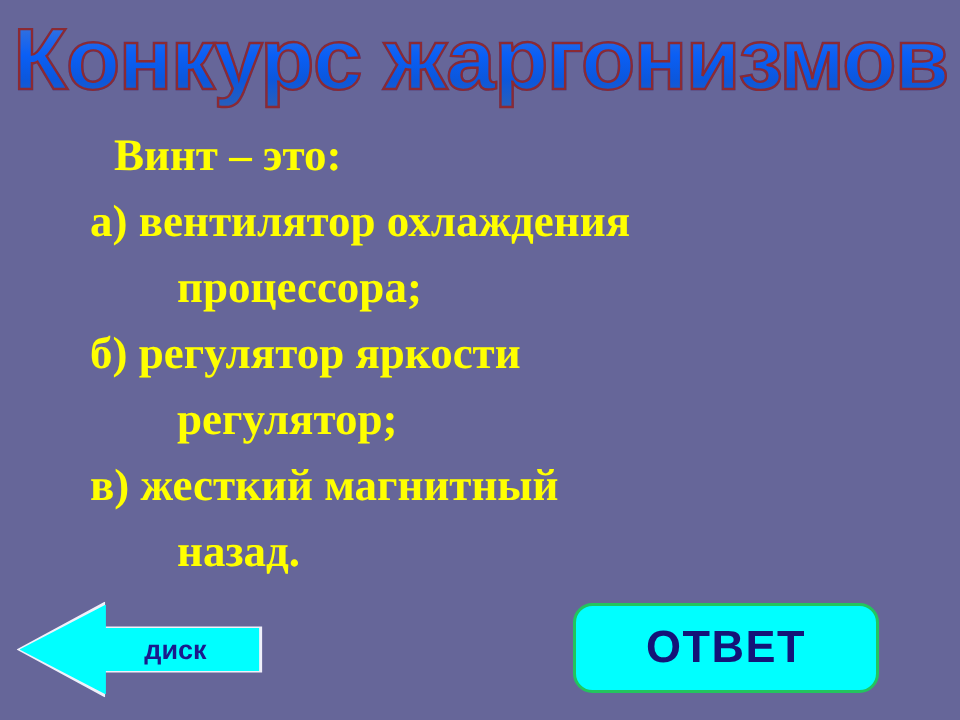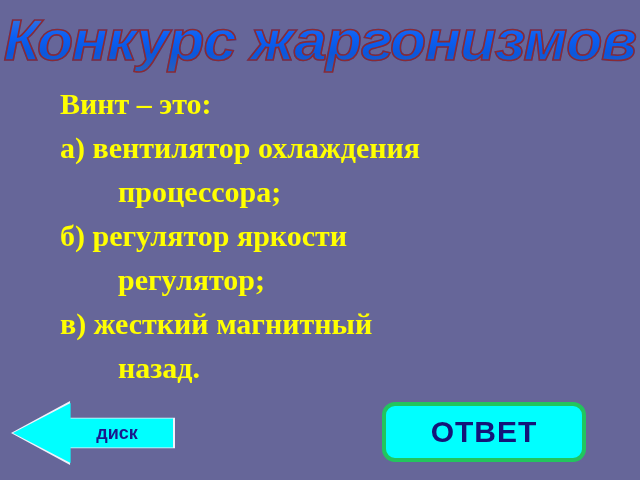--- a/index.html
+++ b/index.html
@@ -22,21 +22,20 @@
   }
 
   
   #title-wrap {
     position: absolute;
     left: 0;
     top: 8px;
     width: 640px;
     text-align: center;
     height: 66px;
-    font-style: italic;
   }
   #title {
     display: inline-block;
     font-family: "Liberation Sans", sans-serif;
     font-weight: bold;
     font-size: 58px;
     line-height: 64px;
     letter-spacing: -1px;
     transform: scaleX(1.02);
     background-image: linear-gradient(to bottom,
@@ -63,21 +62,21 @@
     color: #ffff00;
     font-family: "Liberation Serif", serif;
     font-weight: bold;
     font-size: 30px;
     line-height: 44px;
   }
   .line {
     white-space: nowrap;
   }
   .lead {
-    margin-left: 0px;
+    margin-left: 16px;
   }
   .opt {
   }
   .cont {
     margin-left: 58px;
   }
 
   
   #back-arrow {
     position: absolute;
@@ -121,21 +120,21 @@
   }
 
   
   #answer-button {
     position: absolute;
     left: 382px;
     top: 402px;
     width: 204px;
     height: 60px;
     background: #00ffff;
-    border: 4px solid #22c55e;
+    border: 2px solid #22c55e;
     border-radius: 13px;
     box-sizing: border-box;
     display: flex;
     align-items: center;
     justify-content: center;
     cursor: pointer;
   }
   #answer-button .answer-label {
     font-family: "Liberation Sans", sans-serif;
     font-weight: bold;

